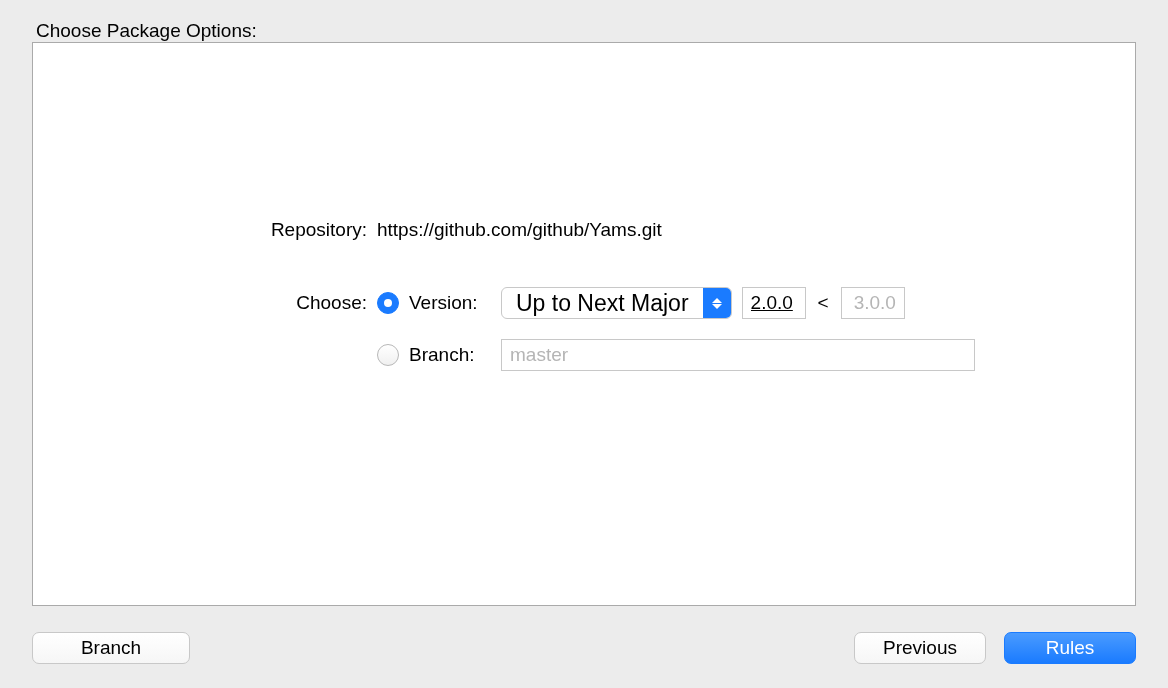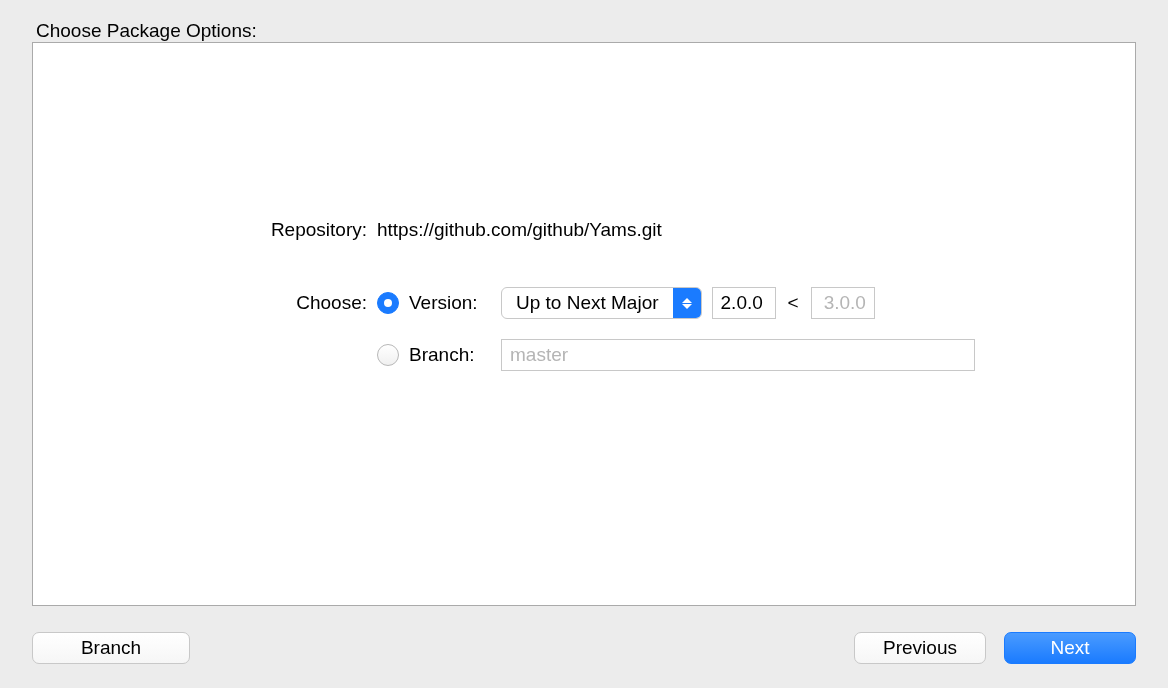--- a/index.html
+++ b/index.html
@@ -92,21 +92,21 @@
       align-items: center;
       border: 1px solid #c8c8c8;
       border-radius: 6px;
       background: #ffffff;
       height: 32px;
       overflow: hidden;
       cursor: pointer;
     }
     .dropdown-label {
       padding: 0 14px;
-      font-size: 19px;
+      font-size: 23px;
       white-space: nowrap;
     }
     .dropdown-btn {
       width: 28px;
       height: 100%;
       background: #1a7bff;
       display: flex;
       flex-direction: column;
       align-items: center;
       justify-content: center;
@@ -129,21 +129,21 @@
 
     
     .text-input {
       border: 1px solid #c8c8c8;
       height: 32px;
       font-size: 19px;
       padding: 0 8px;
       font-family: inherit;
       outline: none;
     }
-    .text-input.small { width: 64px; }
+    .text-input.small { width: 64px; text-decoration: underline; }
     .text-input.ro {
       background: #fff;
       color: #b5b5b5;
       width: 64px;
       padding-left: 12px;
     }
     .text-input.wide { width: 474px; }
     .text-input::placeholder { color: #b5b5b5; }
     .lt-sign {
       font-size: 19px;
@@ -219,15 +219,15 @@
       </div>
     </div>
 
 
   </div>
 
   <div class="button-bar">
     <button class="btn" style="min-width:158px">Branch</button>
     <span class="spacer"></span>
     <button class="btn">Previous</button>
-    <button class="btn primary">Next</button>
+    <button class="btn primary">Rules</button>
   </div>
 </div>
 
 </body></html>

